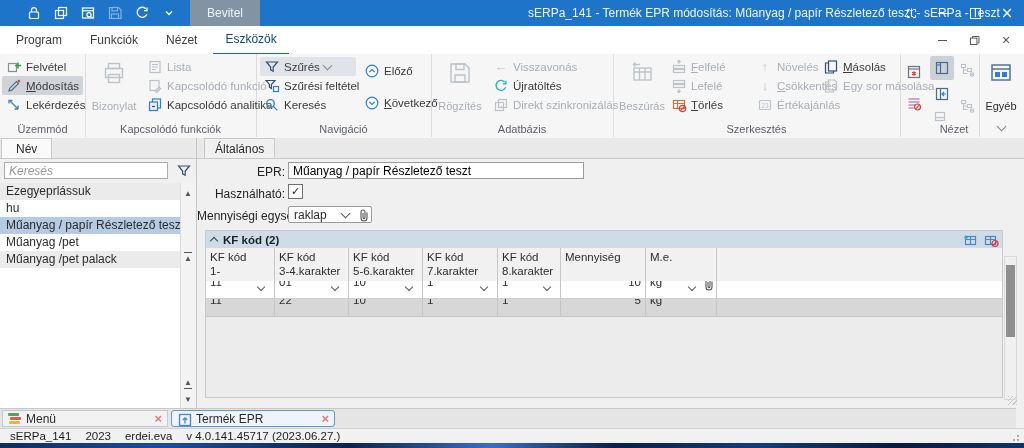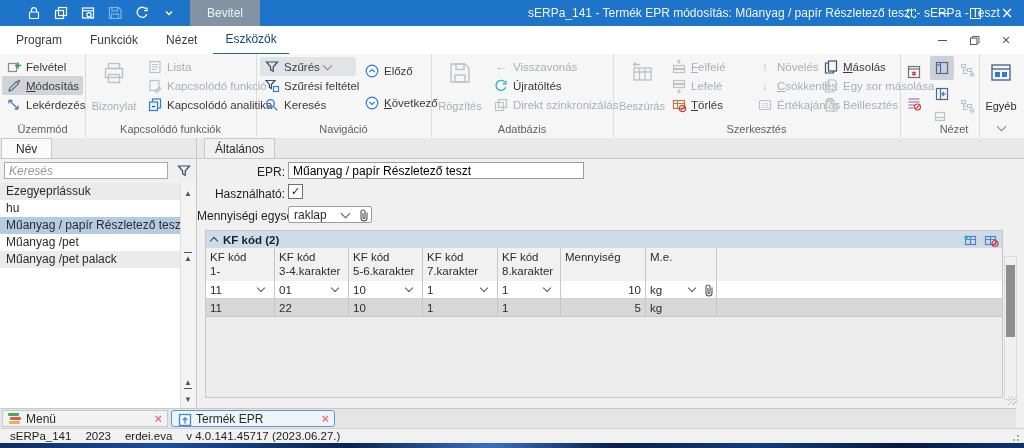--- a/index.html
+++ b/index.html
@@ -80,21 +80,21 @@
   
   .grid{position:absolute;left:8px;top:92px;width:798px;height:168px;background:#ececec;border:1px solid #c9c9c9;box-sizing:border-box;}
   .ghead{position:absolute;left:0;top:0;right:0;height:17px;background:#cfdce8;border-bottom:1px solid #b7c4d0;display:flex;align-items:center;gap:6px;padding-left:5px;font-weight:bold;font-size:11.5px;color:#15202b;}
   .ghead .chev{border-color:#32414f;transform:rotate(-135deg);margin-top:3px;width:5px;height:5px;}
   .gheadicons{position:absolute;right:3px;top:1px;display:flex;gap:5px;}
   .gheadicons .i{cursor:pointer;}
   .gcols{position:absolute;left:0;top:17px;right:0;height:33px;display:flex;background:#f1f1f1;border-bottom:1px solid #c6c6c6;}
   .gc{box-sizing:border-box;border-right:1px solid #c6c6c6;padding:2px 4px;font-size:11.5px;line-height:14px;color:#2d2d2d;cursor:pointer;}
   .gc.fill{flex:1;border-right:none;cursor:default;}
   .grow{position:absolute;left:0;right:0;height:17px;display:flex;}
-  .grow .cell{box-sizing:border-box;border-right:1px solid #c6c6c6;padding:0 4px;font-size:11.5px;line-height:16px;display:flex;align-items:center;overflow:hidden;cursor:pointer;}
+  .grow .cell{box-sizing:border-box;border-right:1px solid #c6c6c6;padding:8px 4px;font-size:11.5px;line-height:16px;display:flex;align-items:flex-end;overflow:hidden;cursor:pointer;}
   .grow .cell.num{justify-content:flex-end;}
   .grow .cell.fill{flex:1;border-right:none;}
   .grow .cell .chev{width:5px;height:5px;margin-left:auto;margin-right:6px;}
   .row-edit{top:50px;background:#fff;border-bottom:1px solid #cfcfcf;}
   .row-data{top:68px;background:#d7d7d7;border-bottom:1px solid #c6c6c6;}
   .w0{width:69px}.w1{width:74px}.w2{width:74px}.w3{width:75px}.w4{width:63px}.w5{width:85px}.w6{width:71px}
   .vscroll{position:absolute;right:7px;top:118px;width:11px;height:142px;background:#f0f0f0;border:1px solid #dadada;}
   .vthumb{position:absolute;left:1px;right:1px;top:8px;height:72px;background:#8f8f8f;cursor:grab;}
   .gripcorner{position:absolute;right:7px;bottom:3px;width:9px;height:9px;background:repeating-linear-gradient(135deg,#c9c9c9 0 1px,transparent 1px 3px);}
 
@@ -444,30 +444,20 @@
           <span class="ak">Másolás</span>
         </div>
         <div class="ritem dis">
           <span class="i c-dis">
               <svg viewBox="0 0 16 16" fill="none" stroke="currentColor" stroke-width="1.2">
                 <path d="M5.5 2h6l2 2v8h-8z"></path>
                 <path d="M5.5 4H2.5v10h8v-2"></path>
               </svg>
             </span>
           <span>Egy sor másolása</span>
-        </div>
-        <div class="ritem dis">
-          <span class="i c-dis">
-              <svg viewBox="0 0 16 16" fill="none" stroke="currentColor" stroke-width="1.2">
-                <rect x="3" y="3" width="8" height="11"></rect>
-                <rect x="5" y="1.5" width="4" height="3"></rect>
-                <path d="M11 7h3v7h-5"></path>
-              </svg>
-            </span>
-          <span>Beillesztés</span>
         </div>
       </div>
       <div class="cap">Szerkesztés</div>
     </div>
 
     <div class="rg" style="left:900px;width:29px;border-right:none;">
       <div class="sqbtn" style="left:2px;top:6px;">
         <span class="i">
             <svg viewBox="0 0 16 16" fill="none" stroke="#6d7379" stroke-width="1.2">
               <rect x="2.5" y="2.5" width="11" height="11"></rect>

